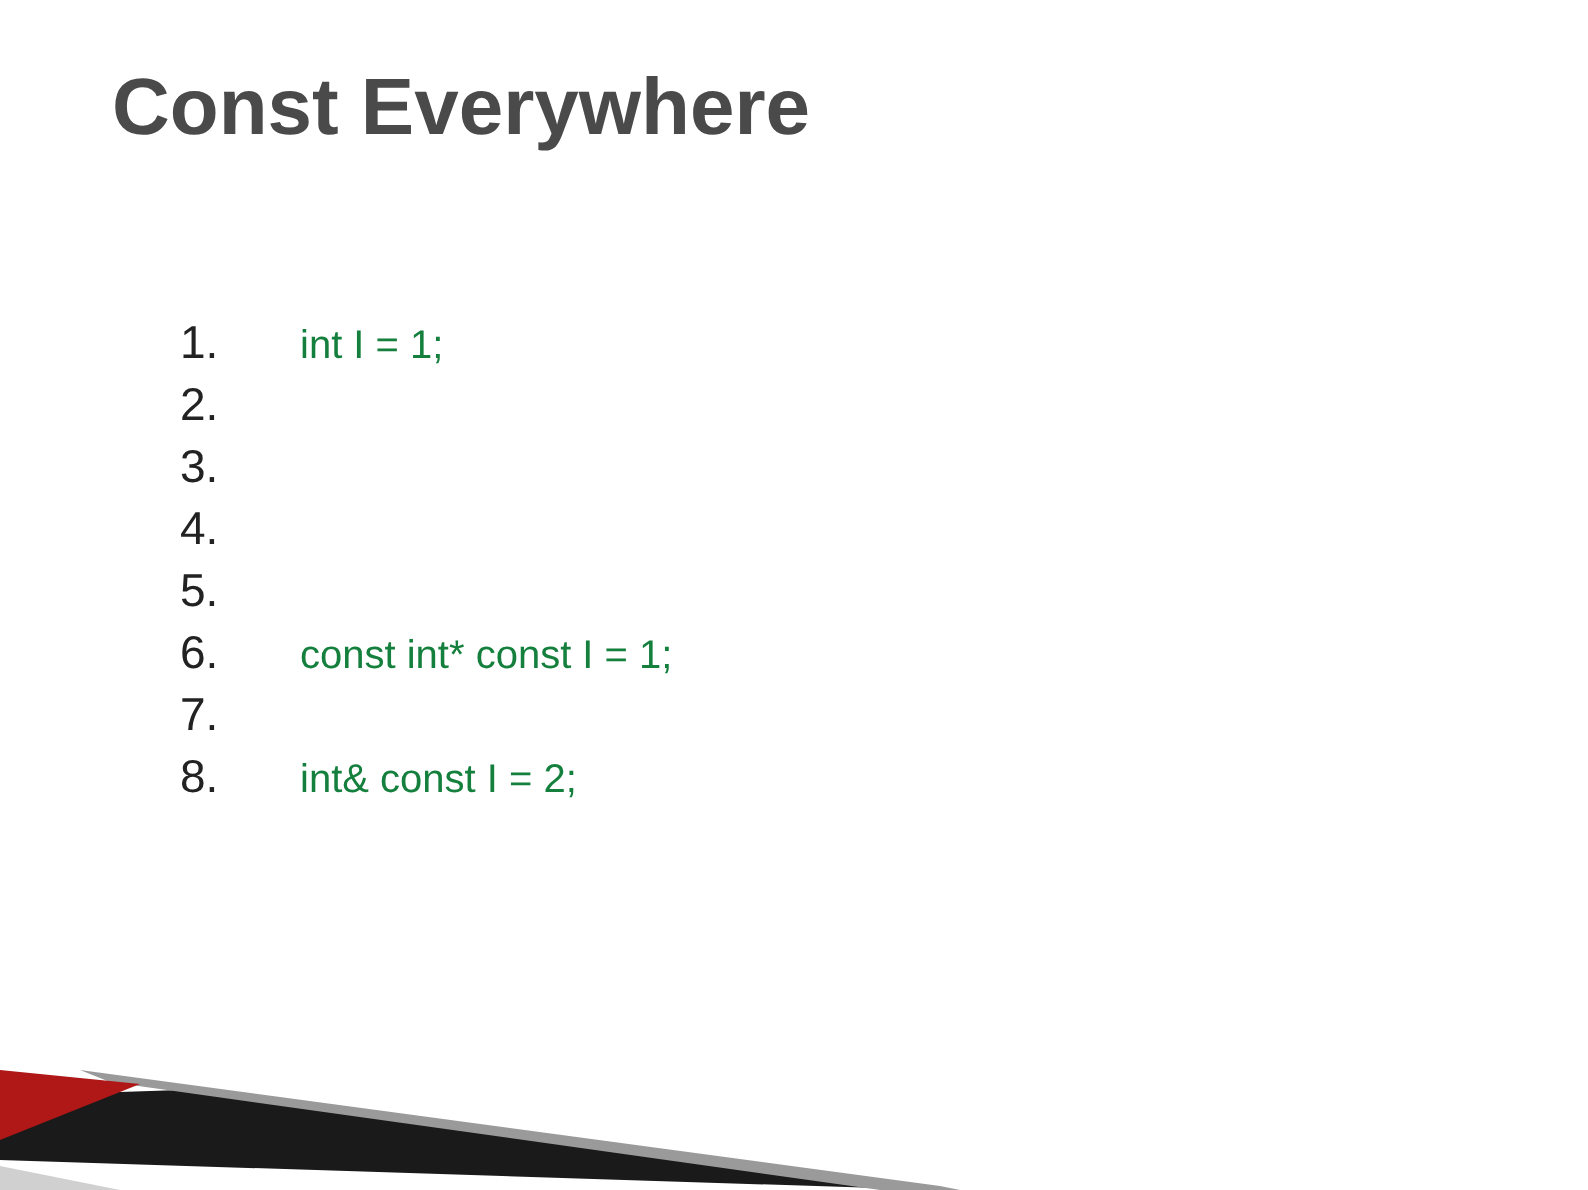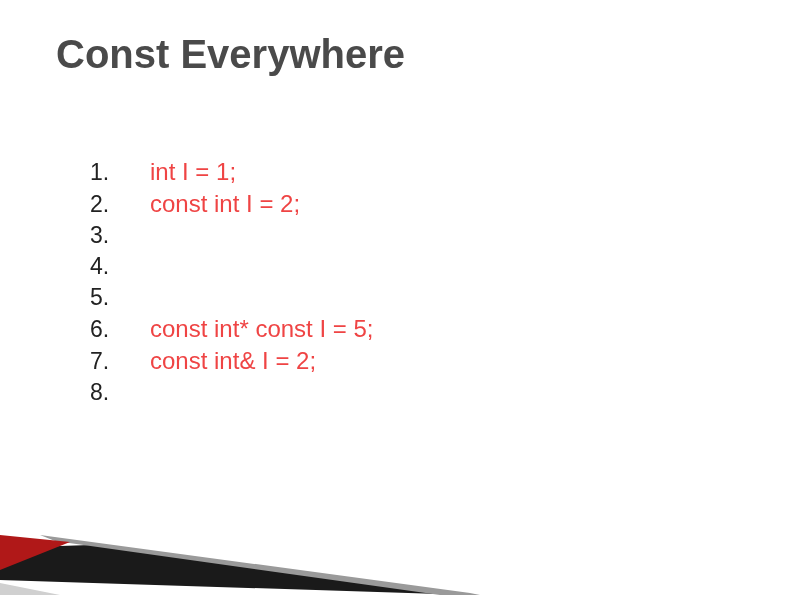--- a/index.html
+++ b/index.html
@@ -35,22 +35,22 @@
     align-items: baseline;
     margin-bottom: 4px;
   }
   .list-number {
     width: 60px;
     font-size: 23px;
     color: #222;
     font-weight: 400;
   }
   .list-text {
-    font-size: 24px;
-    color: #ef4444;
+    font-size: 20px;
+    color: #15803d;
     font-weight: 400;
   }
   .footer-decoration {
     position: absolute;
     bottom: 0;
     left: 0;
     width: 794px;
     height: 120px;
     pointer-events: none;
   }
@@ -60,41 +60,40 @@
 
 <h1 class="title">Const Everywhere</h1>
 
 <div class="list-container">
   <div class="list-row">
     <span class="list-number">1.</span>
     <span class="list-text">int I = 1;</span>
   </div>
   <div class="list-row">
     <span class="list-number">2.</span>
-    <span class="list-text">const int I = 2;</span>
   </div>
   <div class="list-row">
     <span class="list-number">3.</span>
   </div>
   <div class="list-row">
     <span class="list-number">4.</span>
   </div>
   <div class="list-row">
     <span class="list-number">5.</span>
   </div>
   <div class="list-row">
     <span class="list-number">6.</span>
-    <span class="list-text">const int* const I = 5;</span>
+    <span class="list-text">const int* const I = 1;</span>
   </div>
   <div class="list-row">
     <span class="list-number">7.</span>
-    <span class="list-text">const int&amp; I = 2;</span>
   </div>
   <div class="list-row">
     <span class="list-number">8.</span>
+    <span class="list-text">int&amp; const I = 2;</span>
   </div>
 </div>
 
 <svg class="footer-decoration" viewBox="0 0 794 120" preserveAspectRatio="none">
 
   <polygon points="0,73 0,105 470,120 90,70" fill="#1a1a1a"></polygon>
 
   <polygon points="40,60 470,118 480,120 440,120 55,66" fill="#9a9a9a"></polygon>
 
   <polygon points="0,60 70,67 0,95" fill="#b01818"></polygon>

